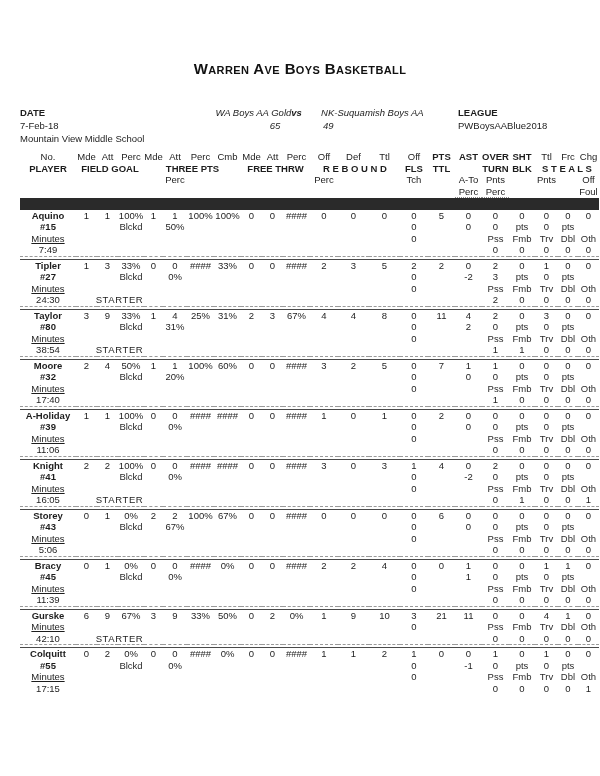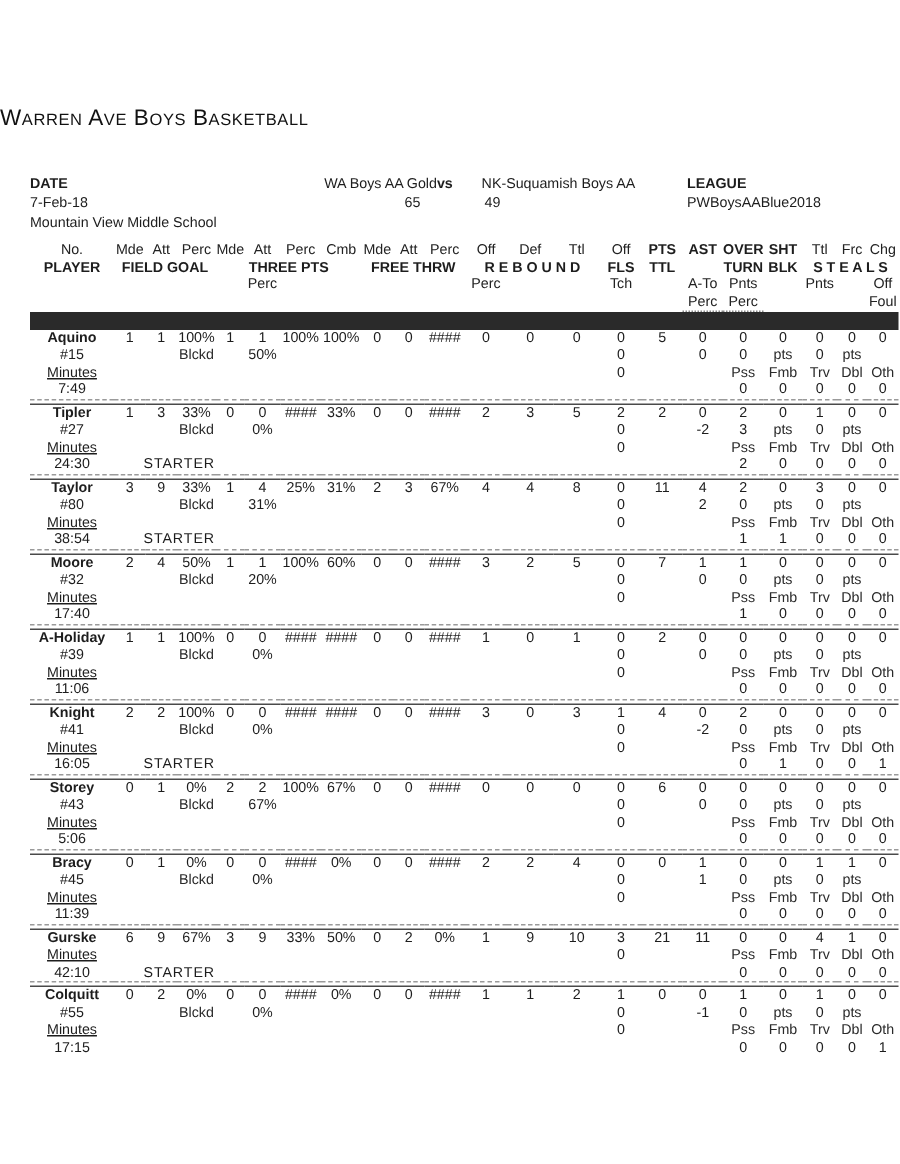--- a/index.html
+++ b/index.html
@@ -1,27 +1,27 @@
 <!DOCTYPE html>
 <html><head>
 <meta charset="utf-8">
 <style>
   html,body { margin:0; padding:0; background:#fff; }
   .page {
     position:relative; width:600px; height:776px; background:#ffffff;
     font-family:"Liberation Sans", sans-serif; color:#1d1d1d; overflow:hidden;
   }
   .title {
-    padding-top:60px; font-weight:normal; font-size:15px;
-    font-variant:small-caps; letter-spacing:0.4px; color:#111;margin-top:10px;
+    padding-top:60px; text-align:center; font-weight:bold; font-size:15px;
+    font-variant:small-caps; letter-spacing:0.4px; color:#111;
   }
   .info { display:flex; margin:29px 0 0 20px; font-size:9.5px; line-height:13px; }
   .info .lbl { font-weight:bold; }
   .info-date { width:180px; }
-  .matchup { width:258px; display:flex; }
+  .matchup { width:258px; display:flex;font-style:italic; }
   .home { width:92px; text-align:right; }
   .home .score { padding-right:11px; }
   .vs { width:28px; text-align:left; font-weight:bold; }
   .away { width:138px; text-align:left; padding-left:2px; }
   .away .score { padding-left:2px; }
   .info-league { flex:1; }
 
   table.stats {
     margin:6px 0 0 20px; border-collapse:collapse; table-layout:fixed; width:579px;
   }
@@ -34,21 +34,21 @@
   .ghc { font-weight:bold; font-size:9.5px; text-align:center; }
   .sh { font-size:9px; color:#222; }
   .shb { font-size:9px; font-weight:bold; }
   .sh3 { font-size:8.5px; color:#222; }
   .dot { border-bottom:1px dotted #888; }
   .right { text-align:right; }
   .solidline td { height:2px; background:#2a2a2a; line-height:2px; }
   tr.sep td { height:2px; line-height:2px; border-top:1px dashed #9a9a9a; border-bottom:1px solid #4a4a4a; }
 
   td.name { text-align:left; font-weight:bold; font-size:10px;margin-left:29px; }
-  td.num  { font-weight:normal; font-size:9.5px;margin-top:40px; }
+  td.num  { font-weight:bold; font-size:9.5px;margin-top:40px; }
   td.pct  { font-size:8px; }
   td.sm   { font-size:7.5px; color:#2a2a2a; }
   td.smv  { font-size:8px; }
   td.minlbl { text-align:left; padding-left:9px;text-decoration:underline; }
   td.mins { text-align:left; padding-left:15px; }
   td.starter { text-align:left; font-size:9.5px; letter-spacing:0.6px; }
 </style>
 </head>
 <body>
 

